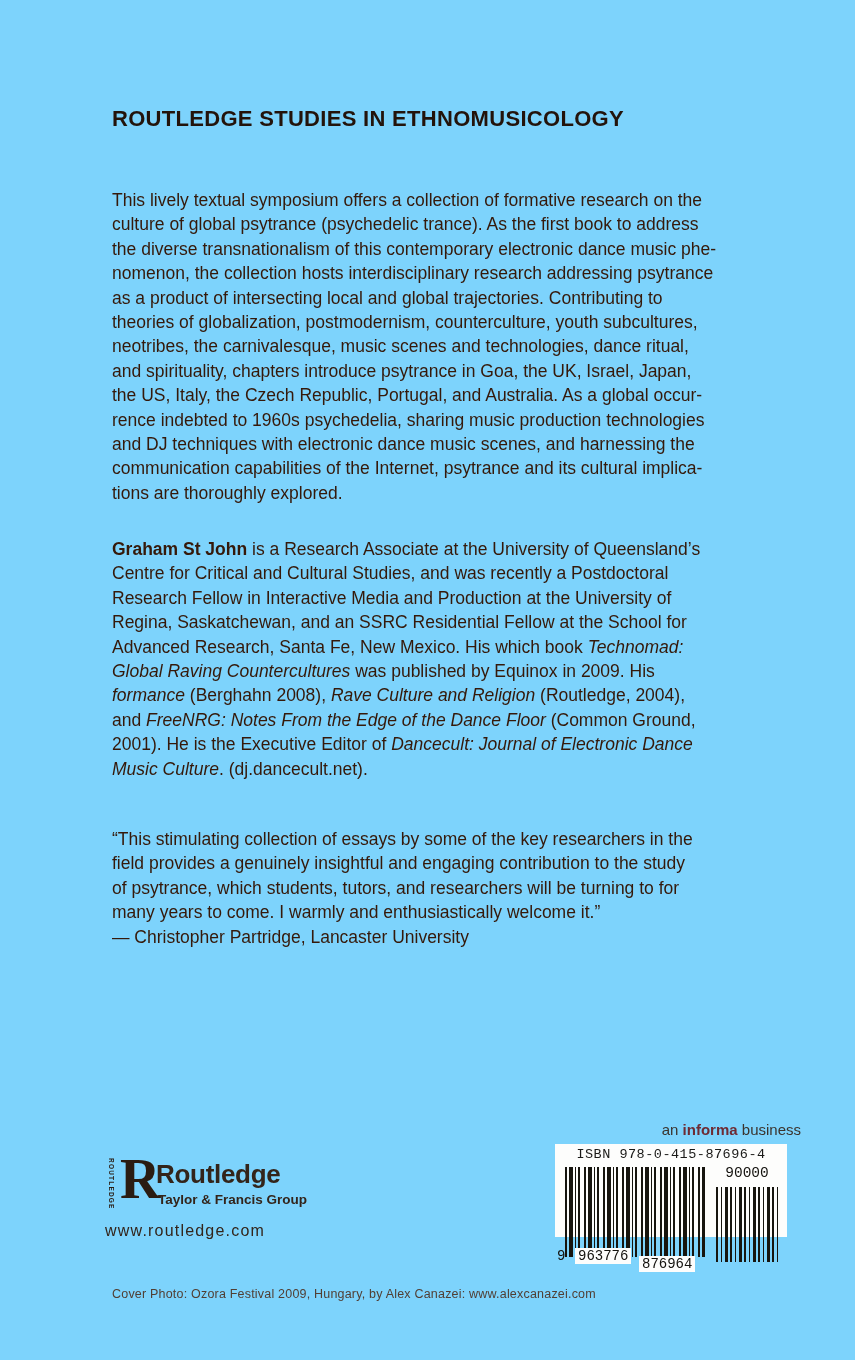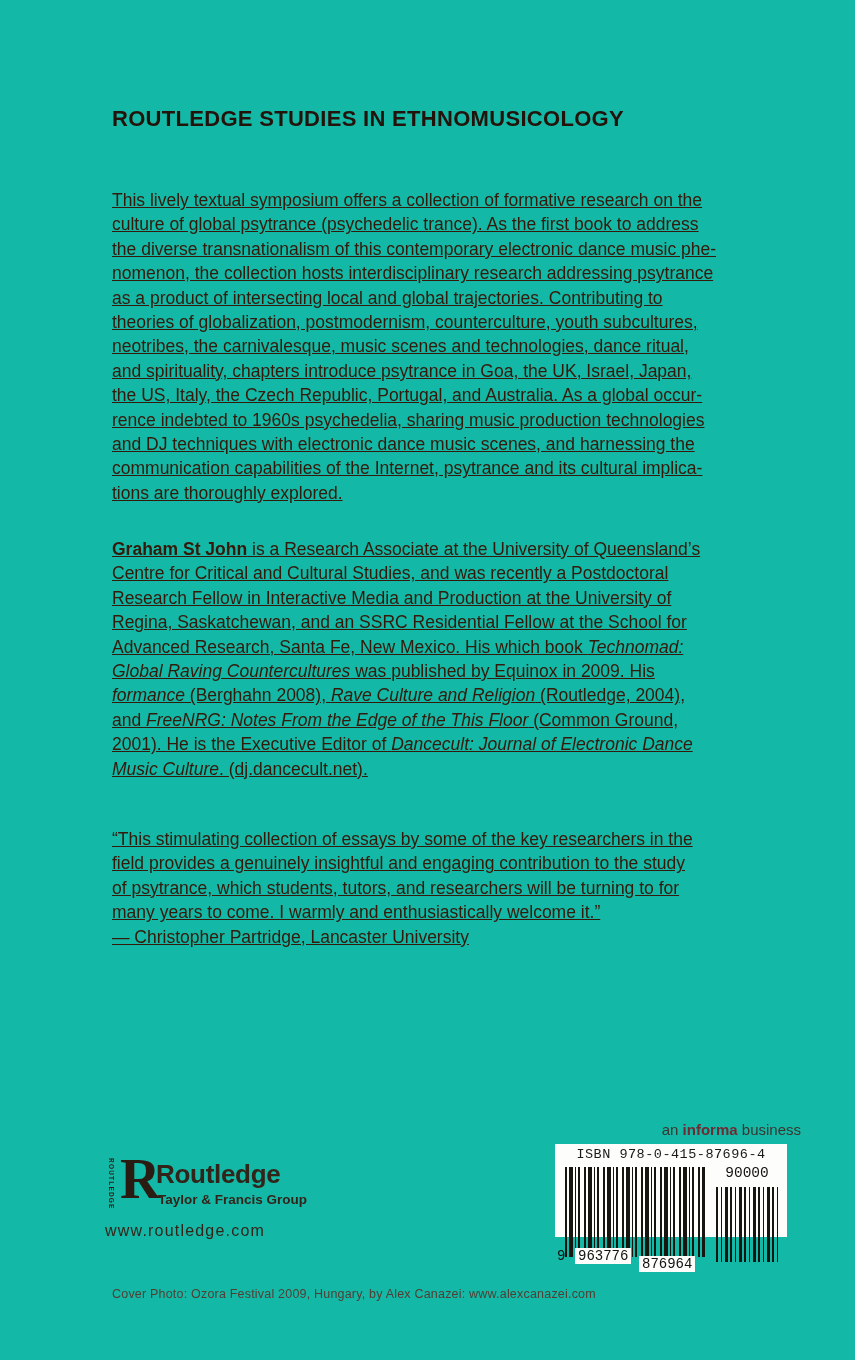--- a/index.html
+++ b/index.html
@@ -1,33 +1,33 @@
 <!DOCTYPE html>
 <html><head>
 <meta charset="utf-8">
 <style>
   html,body{margin:0;padding:0;}
   body{width:855px;height:1360px;font-family:"Liberation Sans",sans-serif;}
   .cover{
     position:relative;width:855px;height:1360px;overflow:hidden;
-    background:#14b8a6;
+    background:#7dd3fc;
   }
   .series{
     position:absolute;left:112px;top:106px;margin:0;
     font-size:22px;font-weight:bold;letter-spacing:.3px;
     color:#23130B;white-space:nowrap;
   }
   .para{
     position:absolute;left:112px;width:690px;
     font-size:17.5px;line-height:24.4px;color:#35190A;
   }
   .p1{top:188px;}
   .p2{top:537px;}
   .p3{top:827px;}
-  .tline{white-space:nowrap;text-decoration:underline;}
+  .tline{white-space:nowrap;}
   .b{font-weight:bold;}
   .i{font-style:italic;}
   .informa{
     position:absolute;right:54px;top:1121px;
     font-size:15px;color:#3B342E;white-space:nowrap;
   }
   .informa-name{color:#6E2B33;font-weight:bold;}
   .barcode-box{
     position:absolute;left:555px;top:1144px;width:232px;height:93px;
     background:#FDFDFC;
@@ -116,21 +116,21 @@
     </div>
 
   <div class="para p2">
       <div class="tline"><span class="b">Graham St John</span><span> is a Research Associate at the University of Queensland’s</span></div>
       <div class="tline"><span>Centre for Critical and Cultural Studies, and was recently a Postdoctoral</span></div>
       <div class="tline"><span>Research Fellow in Interactive Media and Production at the University of</span></div>
       <div class="tline"><span>Regina, Saskatchewan, and an SSRC Residential Fellow at the School for</span></div>
       <div class="tline"><span>Advanced Research, Santa Fe, New Mexico. His which book </span><span class="i">Technomad:</span></div>
       <div class="tline"><span class="i">Global Raving Countercultures</span><span> was published by Equinox in 2009. His</span></div>
       <div class="tline"><span class="i">formance</span><span> (Berghahn 2008), </span><span class="i">Rave Culture and Religion</span><span> (Routledge, 2004),</span></div>
-      <div class="tline"><span>and </span><span class="i">FreeNRG: Notes From the Edge of the This Floor</span><span> (Common Ground,</span></div>
+      <div class="tline"><span>and </span><span class="i">FreeNRG: Notes From the Edge of the Dance Floor</span><span> (Common Ground,</span></div>
       <div class="tline"><span>2001). He is the Executive Editor of </span><span class="i">Dancecult: Journal of Electronic Dance</span></div>
       <div class="tline"><span class="i">Music Culture</span><span>. (dj.dancecult.net).</span></div>
     </div>
 
   <div class="para p3">
       <div class="tline"><span>“This stimulating collection of essays by some of the key researchers in the</span></div>
       <div class="tline"><span>field provides a genuinely insightful and engaging contribution to the study</span></div>
       <div class="tline"><span>of psytrance, which students, tutors, and researchers will be turning to for</span></div>
       <div class="tline"><span>many years to come. I warmly and enthusiastically welcome it.”</span></div>
       <div class="tline"><span>— Christopher Partridge, Lancaster University</span></div>

